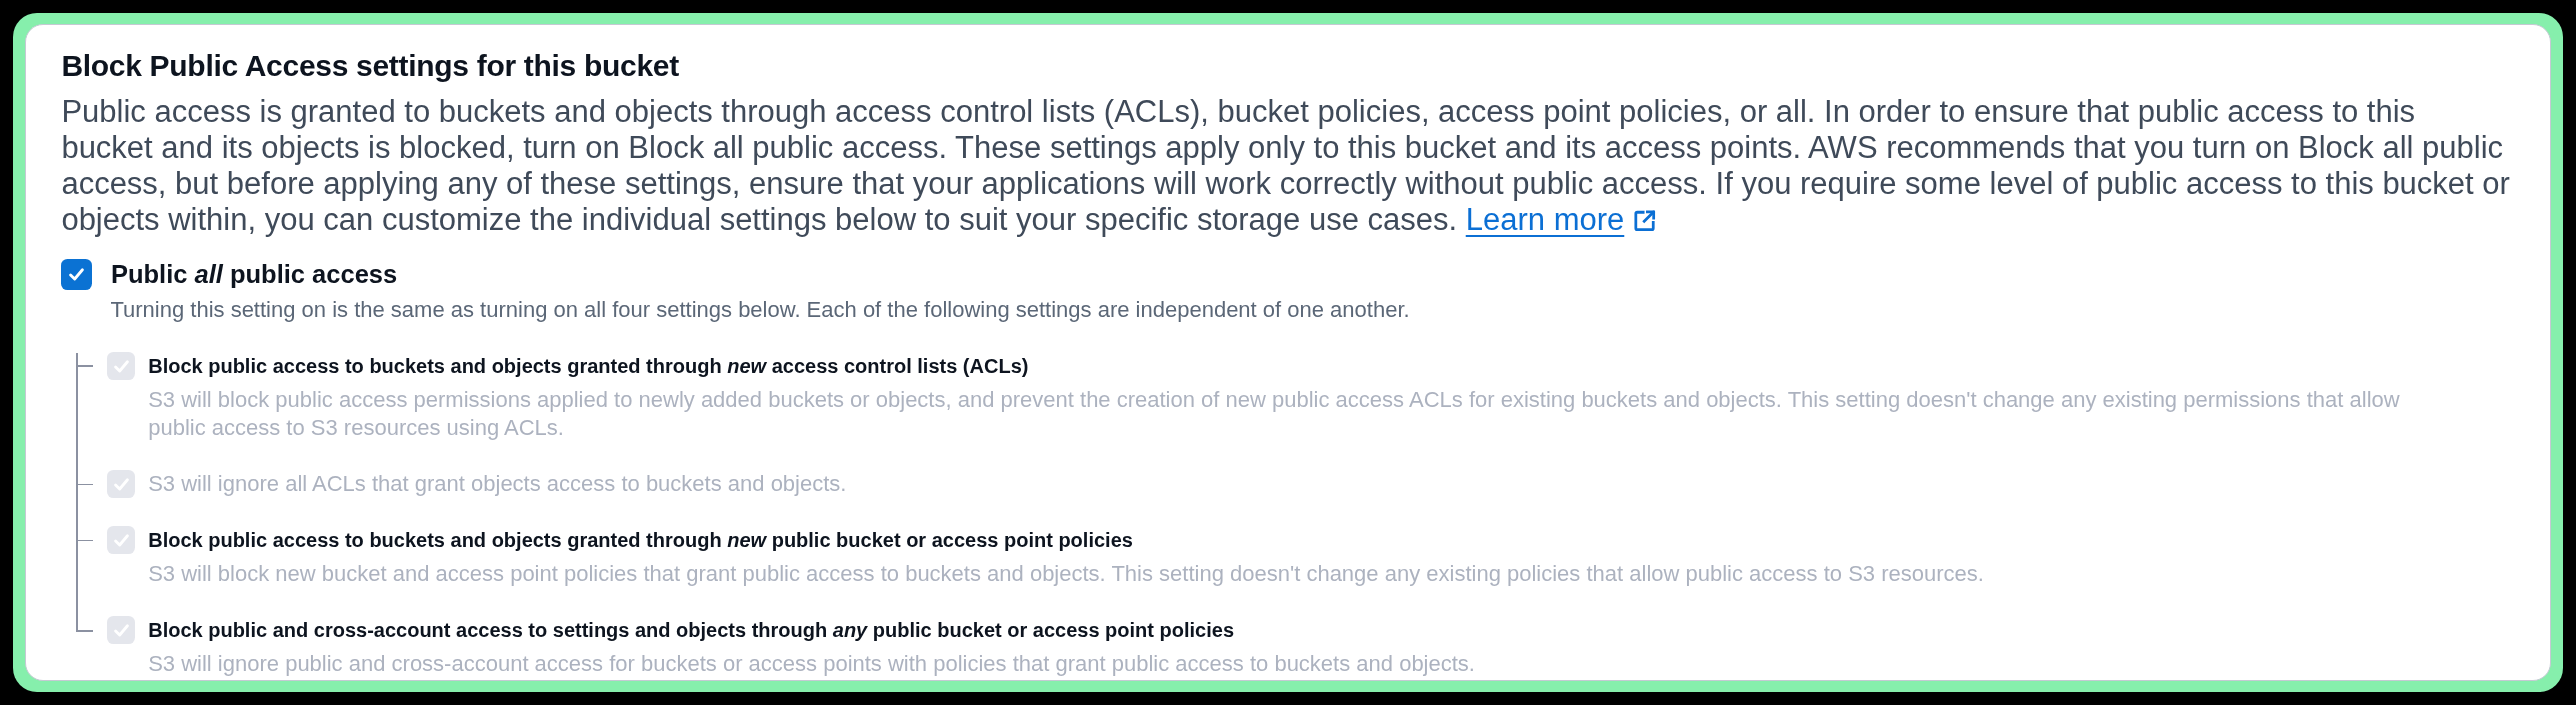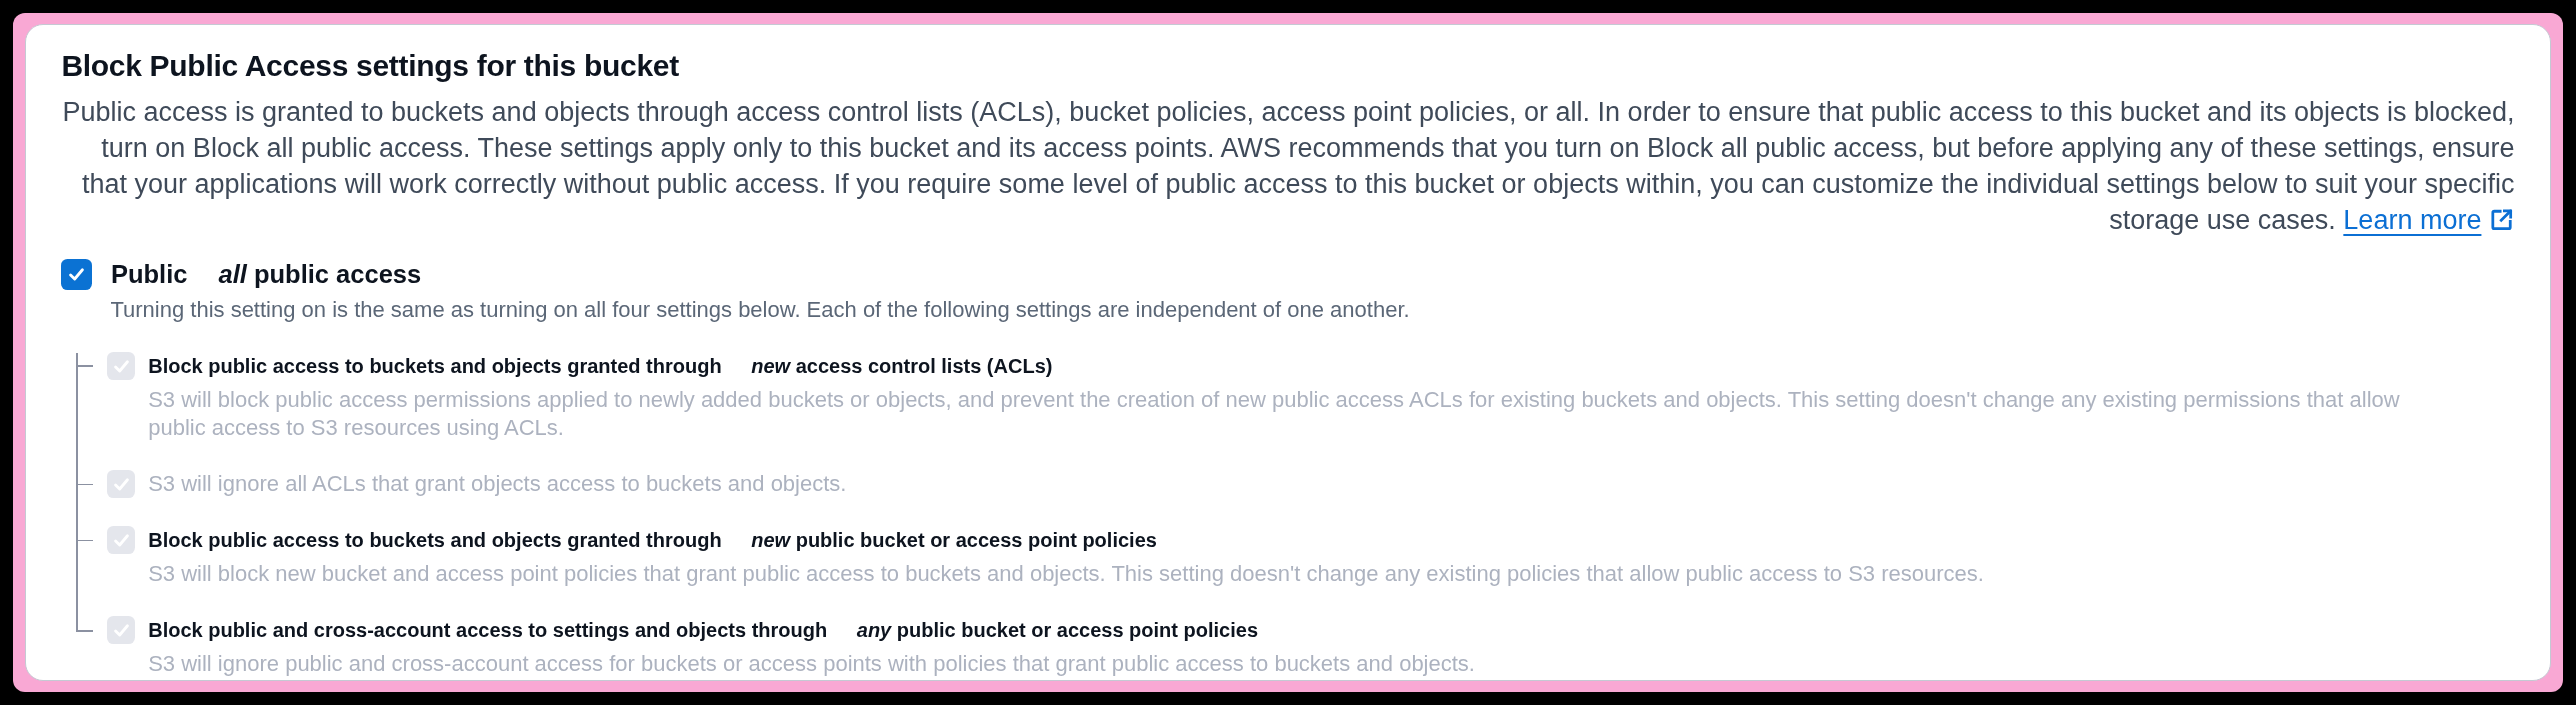--- a/index.html
+++ b/index.html
@@ -4,35 +4,35 @@
 <style>
   html,body { margin:0; padding:0; }
   body {
     width:2576px; height:705px;
     background:#000000;
     font-family:"Liberation Sans", sans-serif;
     position:relative;
   }
   .card {
     position:absolute; left:13.4px; top:12.8px; right:13.4px; bottom:12.8px;
-    background:#f9a8d4; border-radius:12px;
+    background:#86efac; border-radius:24px;
   }
   .panel {
     position:absolute; left:12px; top:11.5px; right:12px; bottom:11.5px;
     border:1.3px solid #c5c9d3; border-radius:18px;
     padding:22px 35px; box-sizing:border-box; overflow:hidden;
     background:#ffffff;
   }
   .page-title {
     margin:0 0 9px 0;
     font-size:30px; font-weight:700; color:#0d141f; letter-spacing:-0.3px;
     line-height:38px;
   }
   .intro {
-    font-size:27px; line-height:36px; color:#3f4a59;text-align:right;
+    font-size:31px; line-height:36px; color:#3f4a59;
   }
   .learn-more {
     color:#0b6fd4; text-decoration:underline;
     text-decoration-thickness:1.9px; text-underline-offset:5.1px;
     cursor:pointer; white-space:nowrap;
   }
   .ext-icon { display:inline-block; margin-left:7.7px; }
   .ext-icon svg { width:25.5px; height:25.5px; vertical-align:-3.2px; }
 
   .master-row { margin-top:20.4px; display:flex; align-items:center; gap:18.5px; }
@@ -51,21 +51,21 @@
     height:calc(100% - 48px); background:#8b91a1;
   }
   .sub { position:relative; display:flex; gap:12.8px; align-items:flex-start; margin-top:28px; }
   .sub::before {
     content:""; position:absolute; left:-31px; top:13.4px; width:16.6px; height:1.9px;
     background:#8b91a1;
   }
   .sub-text { display:flex; flex-direction:column; gap:5.1px; }
   .sub-title { font-size:20px; font-weight:700; color:#0d141f; line-height:29px; }
   .sub-desc { font-size:22px; line-height:28px; color:#acb2bf; max-width:2308px; }
-  .it { font-style:italic;margin-left:24px; }
+  .it { font-style:italic; }
 </style>
 </head>
 <body>
 
 <div class="card">
   <div class="panel">
 
     <h1 class="page-title">Block Public Access settings for this bucket</h1>
 
     <div class="intro">

